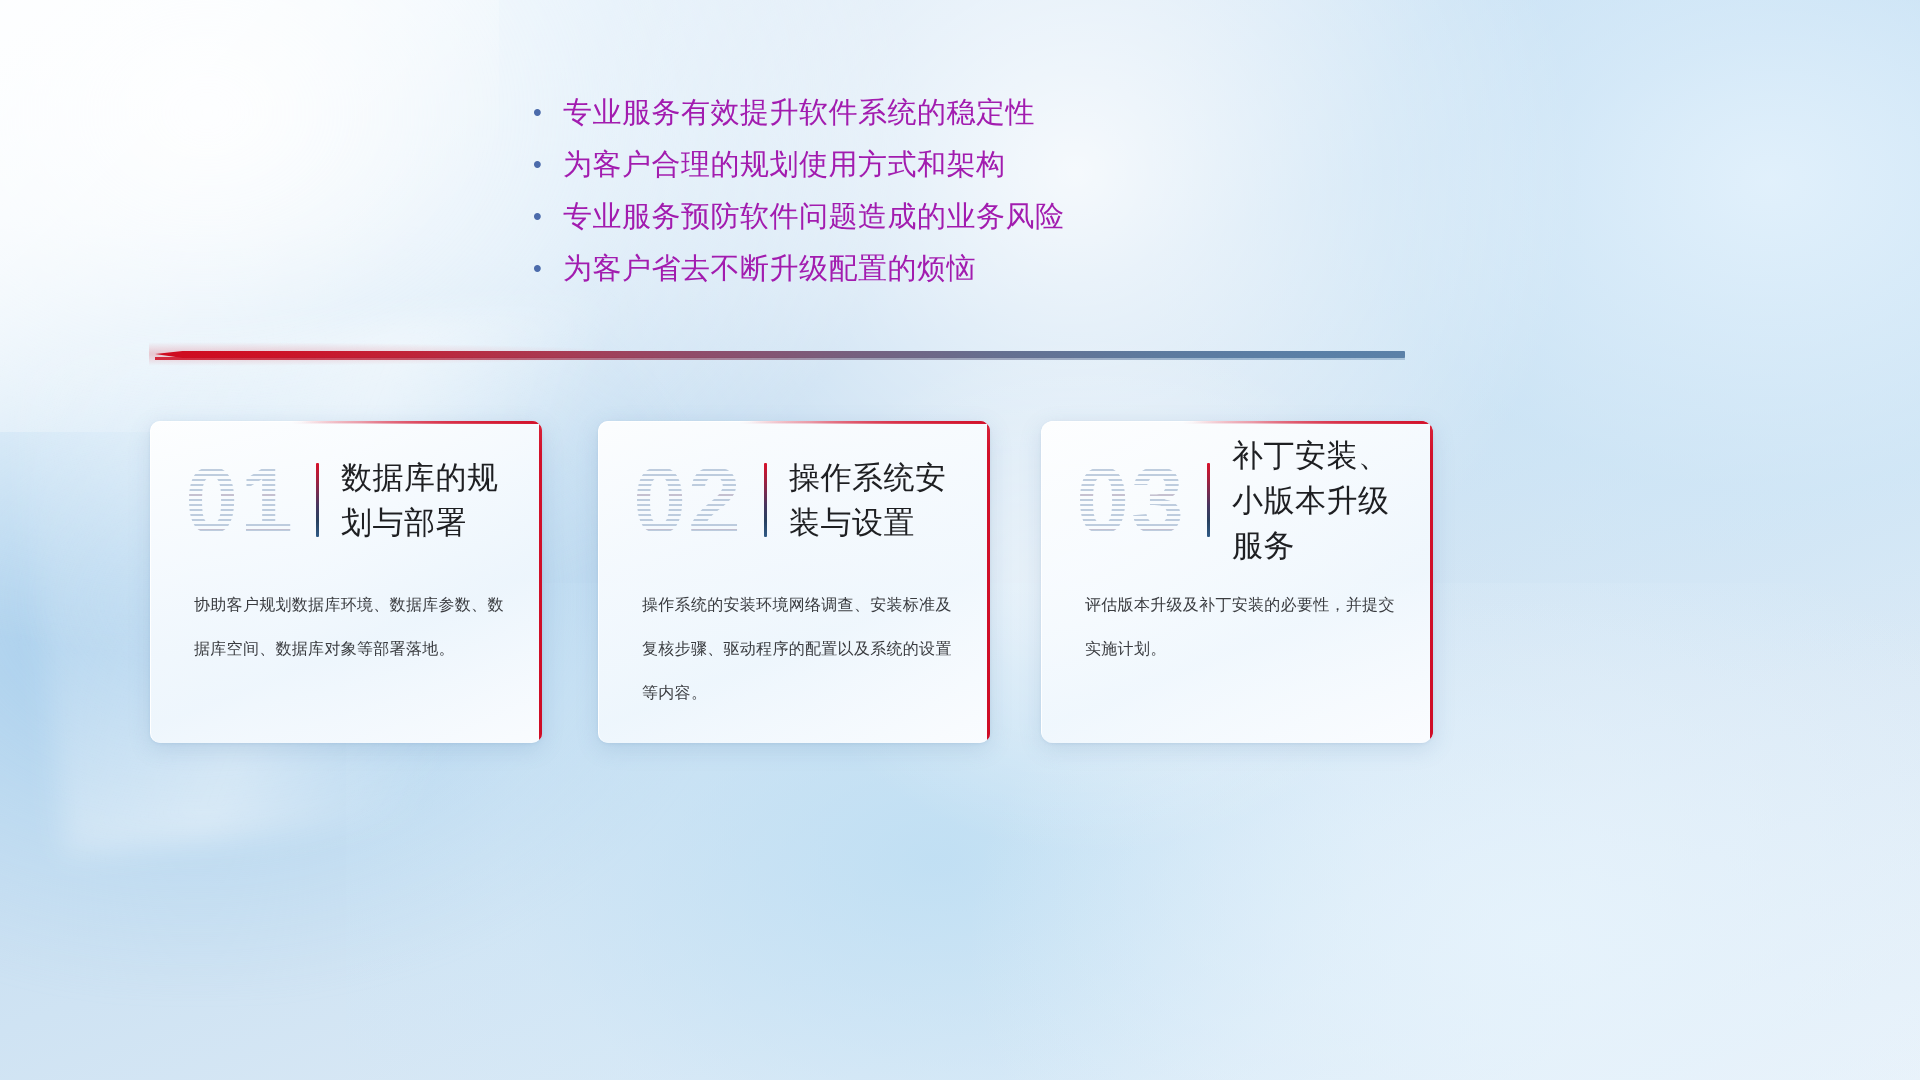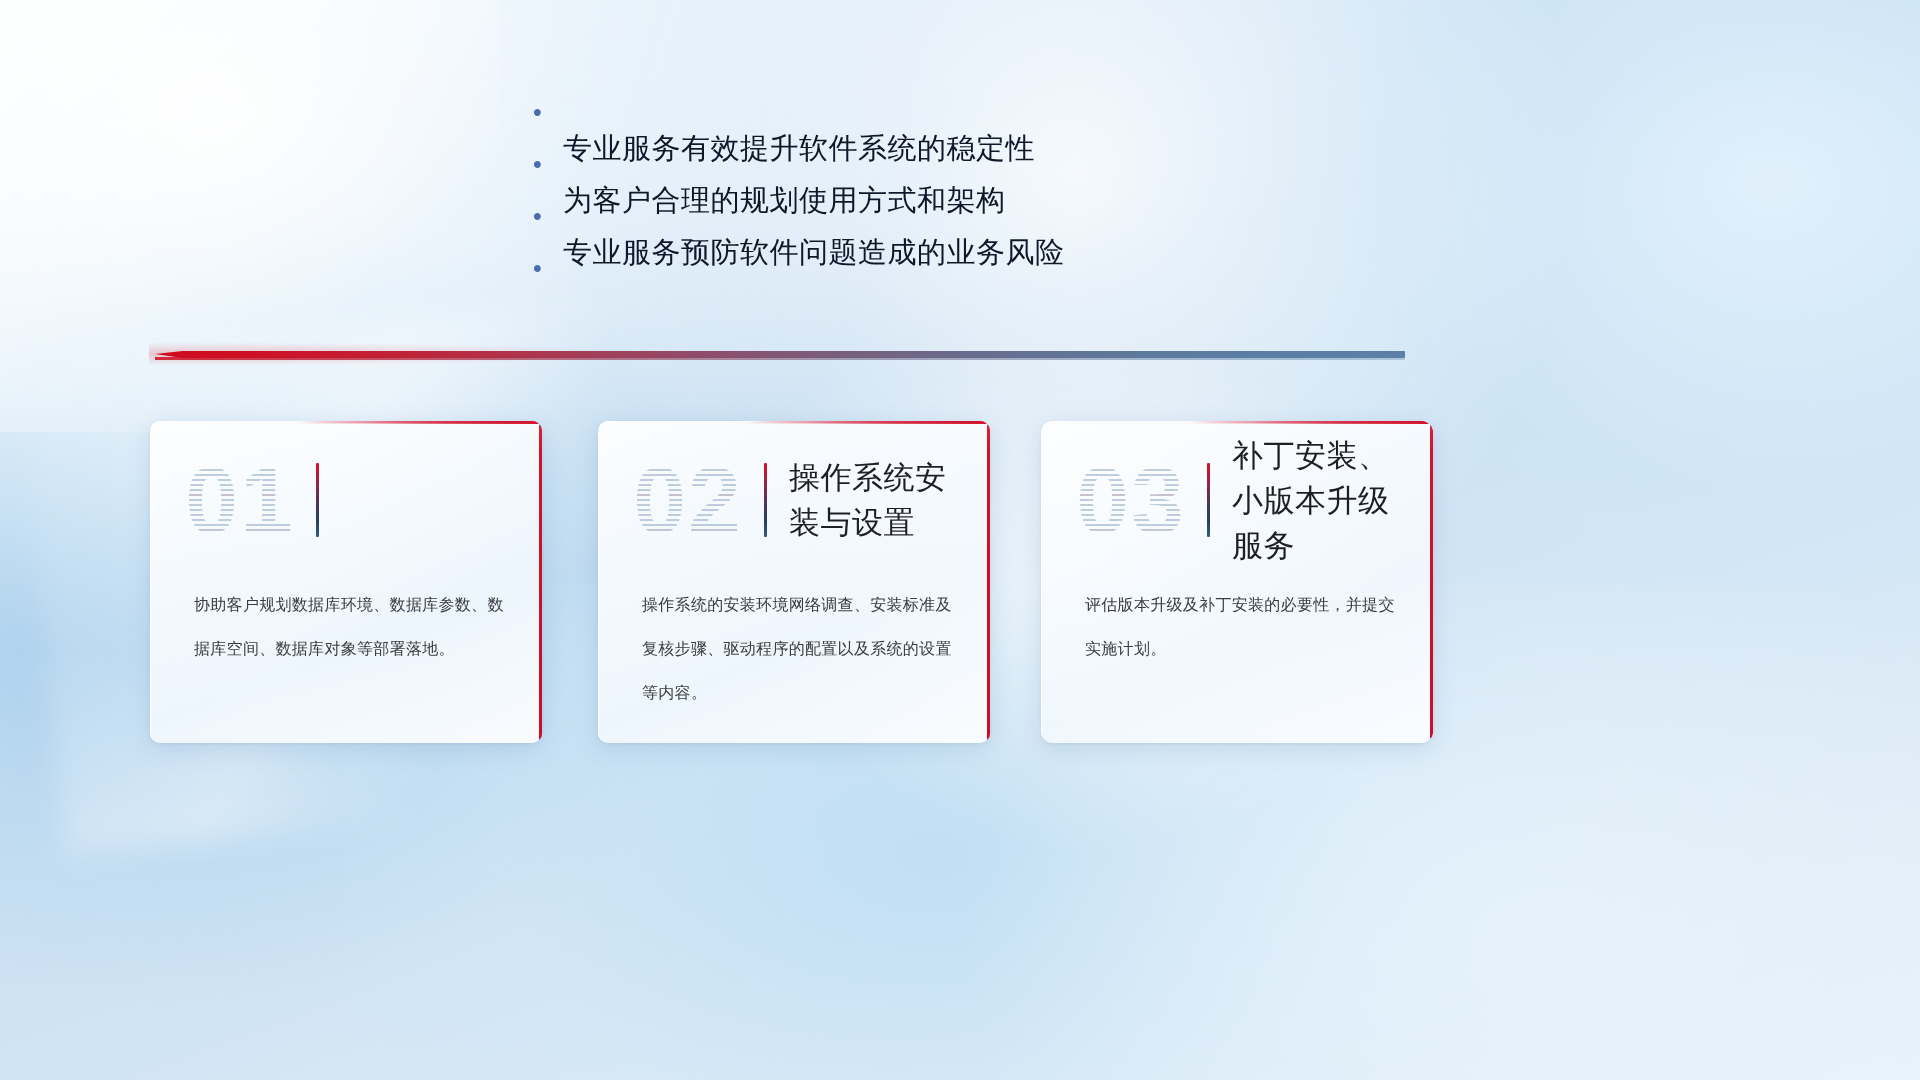--- a/index.html
+++ b/index.html
@@ -48,25 +48,24 @@
     display:flex; align-items:flex-start;
     height:52px;
   }
   .bullet-dot{
     width:30px; flex:0 0 30px;
     font-size:25px; line-height:40px;
     color:#4b6bab; text-align:left;
   }
   .bullet-text{
     font-size:29px; line-height:40px;
-    color:#0f172a;
+    color:#a21caf;
     letter-spacing:.5px;
     font-weight:400;
     white-space:nowrap;
-    margin-top:36px;
   }
 
   
   #divider{
     position:absolute; z-index:3;
     left:155px; top:348px; width:1250px; height:14px;
   }
   .div-thick{
     position:absolute; left:0; top:3px; width:100%; height:7px;
     background:linear-gradient(90deg,
@@ -207,39 +206,41 @@
     <span class="bullet-text">为客户合理的规划使用方式和架构</span>
   </div>
 
   <div class="bullet-row">
     <span class="bullet-dot">•</span>
     <span class="bullet-text">专业服务预防软件问题造成的业务风险</span>
   </div>
 
   <div class="bullet-row">
     <span class="bullet-dot">•</span>
+    <span class="bullet-text">为客户省去不断升级配置的烦恼</span>
   </div>
 
 </div>
 
 <div id="divider">
   <div class="div-glow"></div>
   <div class="div-thick"></div>
   <div class="div-hair"></div>
 </div>
 
 <div id="cards">
 
   <div class="card" id="c1">
     <div class="card-accent"></div>
     <div class="card-accent3"></div>
     <div class="card-accent2"></div>
     <div class="card-head">
       <div class="ghost-num" data-ghost="01">01</div>
       <div class="vbar"></div>
+      <div class="card-title">数据库的规划与部署</div>
     </div>
     <div class="card-body">协助客户规划数据库环境、数据库参数、数据库空间、数据库对象等部署落地。</div>
   </div>
 
   <div class="card" id="c2">
     <div class="card-accent"></div>
     <div class="card-accent3"></div>
     <div class="card-accent2"></div>
     <div class="card-head">
       <div class="ghost-num" data-ghost="02">02</div>

